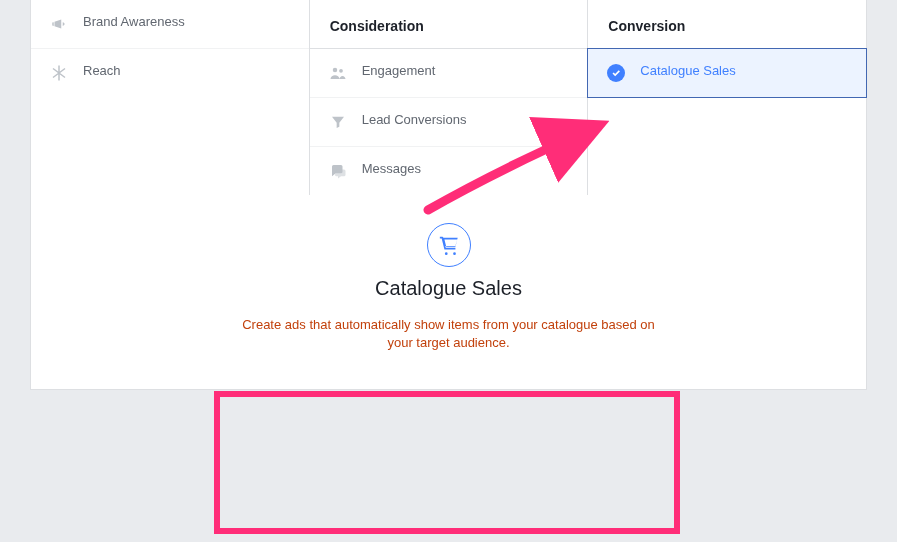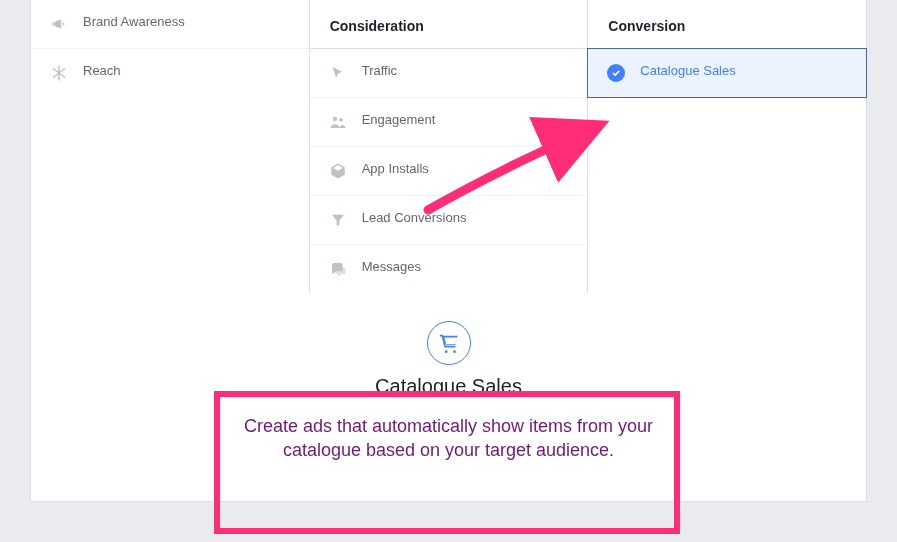--- a/index.html
+++ b/index.html
@@ -86,22 +86,22 @@
       justify-content: center;
       color: #4080ff;
     }
     .detail-title {
       font-size: 20px;
       color: #1d2129;
       font-weight: 400;
       margin-bottom: 4px;
     }
     .detail-desc {
-      font-size: 18px;
-      color: #701a75;
+      font-size: 13px;
+      color: #c2410c;
       max-width: 430px;
       margin: 16px auto;
       line-height: 1.35;
     }
     .annotation-box {
       position: absolute;
       border: 6px solid #ff2d78;
       pointer-events: none;
       left: 214px;
       top: 391px;
@@ -143,43 +143,27 @@
           <span class="obj-label">Reach</span>
         </div>
       </div>
     </div>
 
     <div class="col">
       <div class="col-header">Consideration</div>
       <div class="col-body">
         <div class="objective">
           <span class="obj-icon">
-            <svg viewBox="0 0 24 24" width="16" height="16" fill="currentColor">
-                <path d="M4 3l5 16 3-6 6-3L4 3z"></path>
-              </svg>
-          </span>
-          <span class="obj-label">Traffic</span>
-        </div>
-        <div class="objective">
-          <span class="obj-icon">
             <svg viewBox="0 0 24 24" width="18" height="18" fill="currentColor">
                 <circle cx="8" cy="8" r="3"></circle>
                 <circle cx="16" cy="9" r="2.5"></circle>
                 <path d="M2 20c0-3 3-5 6-5s6 2 6 5H2zm12 0c0-2 2-4 4-4s4 2 4 4h-8z"></path>
               </svg>
           </span>
           <span class="obj-label">Engagement</span>
-        </div>
-        <div class="objective">
-          <span class="obj-icon">
-            <svg viewBox="0 0 24 24" width="18" height="18" fill="currentColor">
-                <path d="M12 2L3 7v10l9 5 9-5V7l-9-5zm0 2.3L18.5 8 12 11.7 5.5 8 12 4.3z"></path>
-              </svg>
-          </span>
-          <span class="obj-label">App Installs</span>
         </div>
         <div class="objective">
           <span class="obj-icon">
             <svg viewBox="0 0 24 24" width="16" height="16" fill="currentColor">
                 <path d="M3 4h18l-7 9v6l-4 2v-8L3 4z"></path>
               </svg>
           </span>
           <span class="obj-label">Lead Conversions</span>
         </div>
         <div class="objective">

